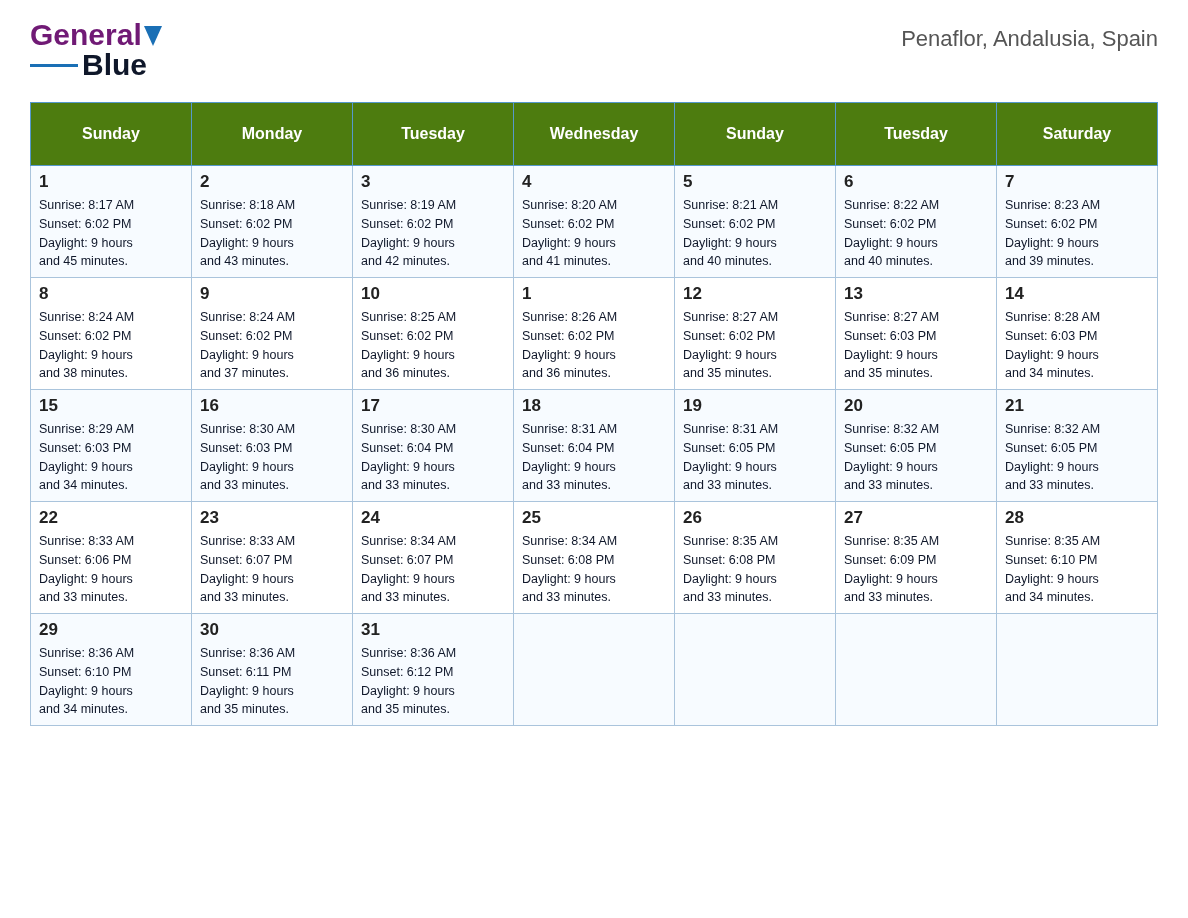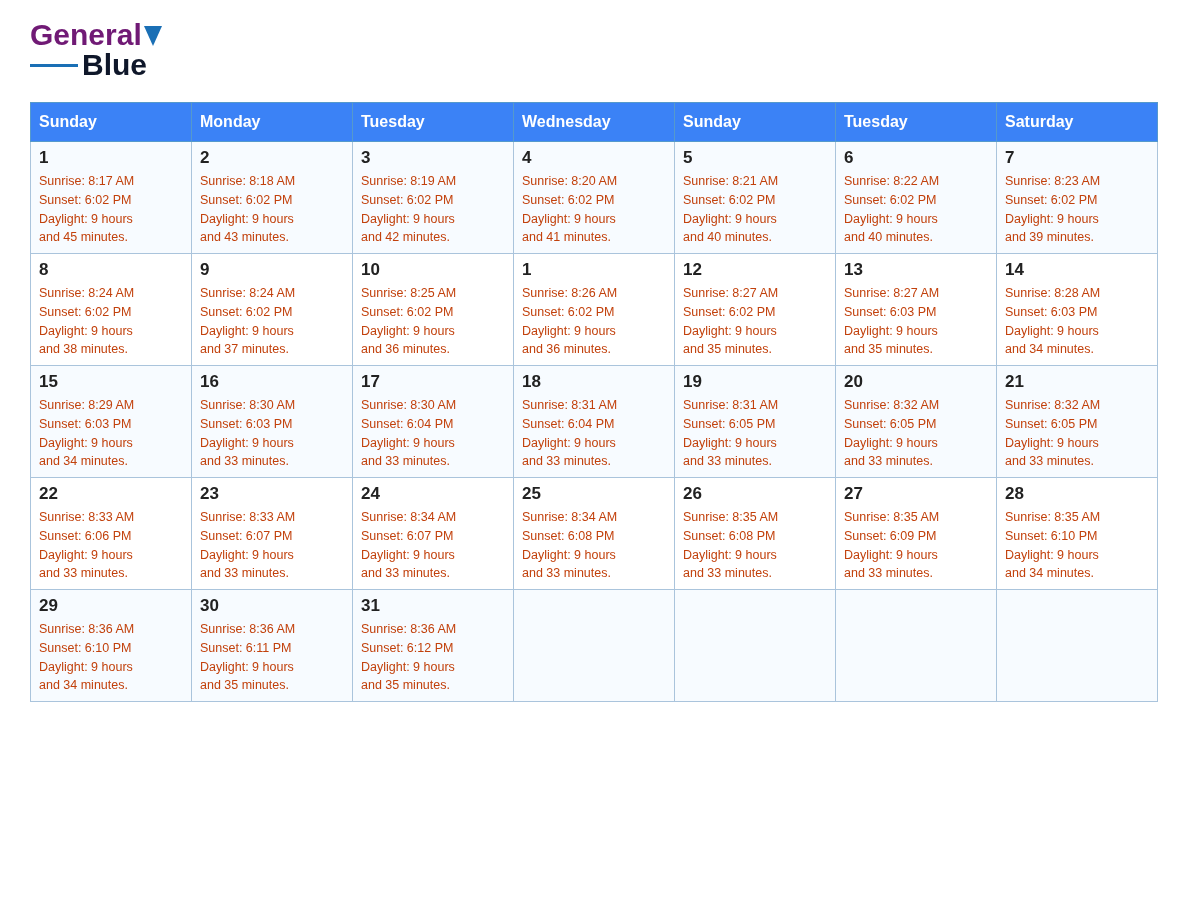--- a/index.html
+++ b/index.html
@@ -23,47 +23,47 @@
     }
     .title-section {
       text-align: right;
     }
     table {
       width: 100%;
       border-collapse: collapse;
       table-layout: fixed;
     }
     thead tr th {
-      background: #3b82f6;
+      background: #4d7c0f;
       color: #fff;
-      padding: 10px 8px;
+      padding: 22px 8px;
       font-size: 16px;
       font-weight: 600;
-      text-align: left;
+      text-align: center;
       border: 1px solid #5599cc;
     }
     tbody tr td {
       border: 1px solid #aac4dc;
       vertical-align: top;
       padding: 6px 8px;
       height: 110px;
       background: #fff;
     }
     tbody tr td.empty {
       background: #fff;
     }
     .day-number {
       font-size: 17px;
       font-weight: bold;
       color: #222;
       margin-bottom: 4px;
     }
     .day-info {
       font-size: 12.5px;
-      color: #c2410c;
+      color: #0f172a;
       line-height: 1.5;
     }
     tbody tr:nth-child(odd) td {
       background: #f7fbff;
     }
     tbody tr:nth-child(even) td {
       background: #fff;
     }
   </style>
 </head>
@@ -76,20 +76,21 @@
       <svg width="18" height="20" viewBox="0 0 18 20" style="margin-left:2px; margin-top:2px;">
         <polygon points="0,0 18,0 9,20" fill="#1a6fb5"></polygon>
       </svg>
     </div>
     <div style="display:flex; align-items:center; margin-top:-2px;">
       <div style="width: 48px; height: 3px; background:#1a6fb5;"></div>
       <span style="font-size:30px; font-weight:bold; color:#0f172a; font-family:Arial,sans-serif; margin-left:4px;">Blue</span>
     </div>
   </div>
   <div class="title-section">
+    <div style="font-size:22px; color:#555; font-family:Arial,sans-serif; margin-top:6px;">Penaflor, Andalusia, Spain</div>
   </div>
 </div>
 
 <table>
   <thead>
     <tr>
       <th>Sunday</th>
       <th>Monday</th>
       <th>Tuesday</th>
       <th>Wednesday</th>

